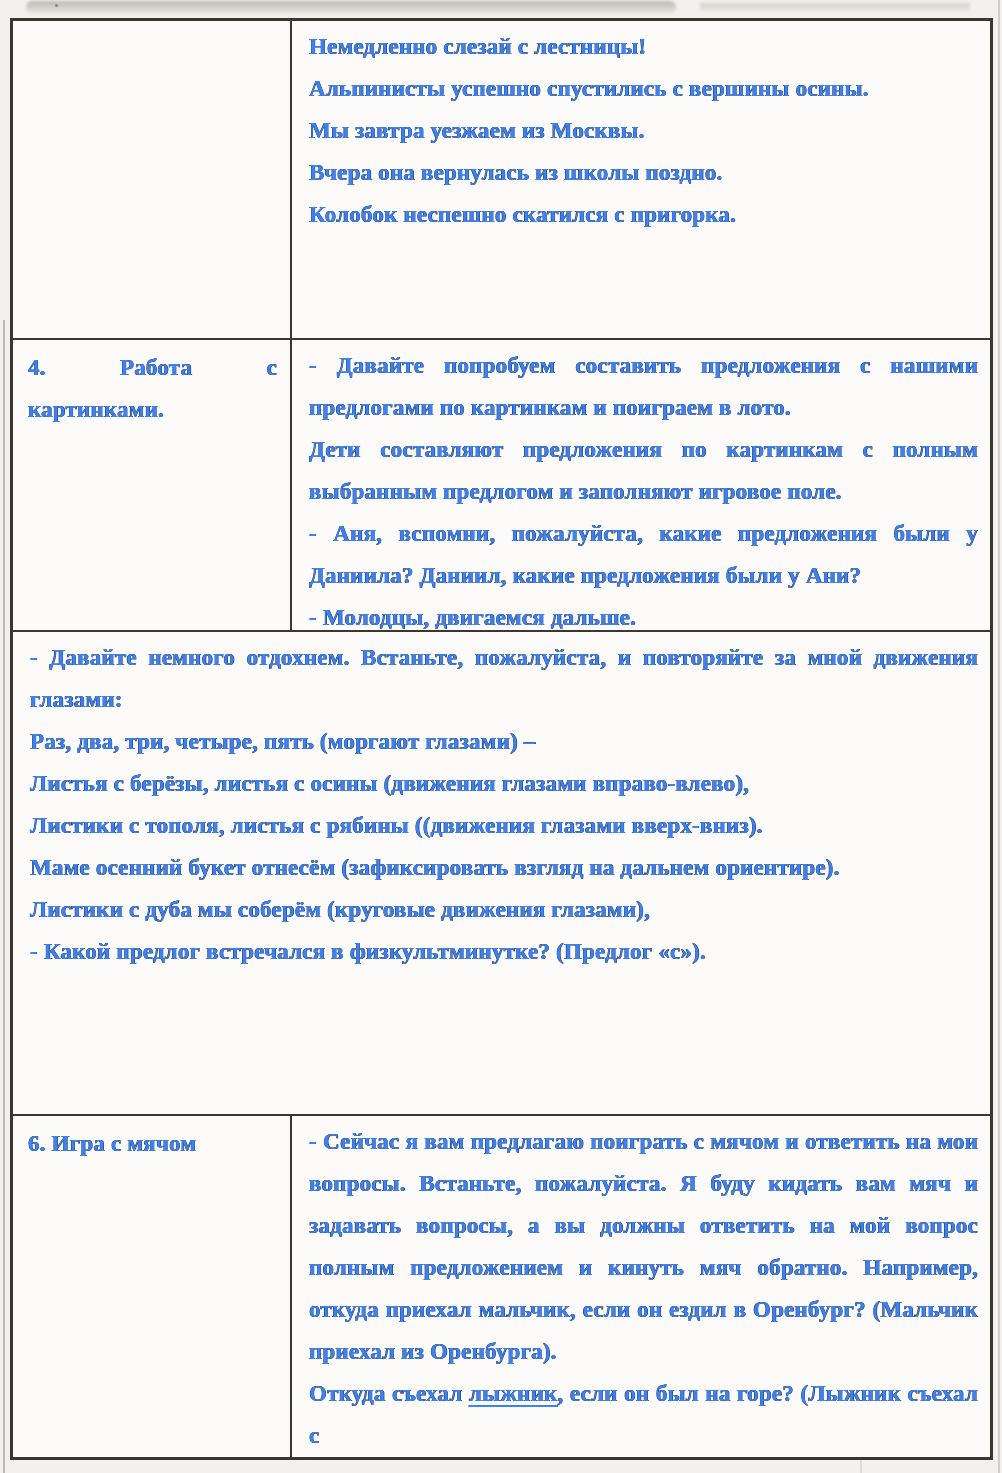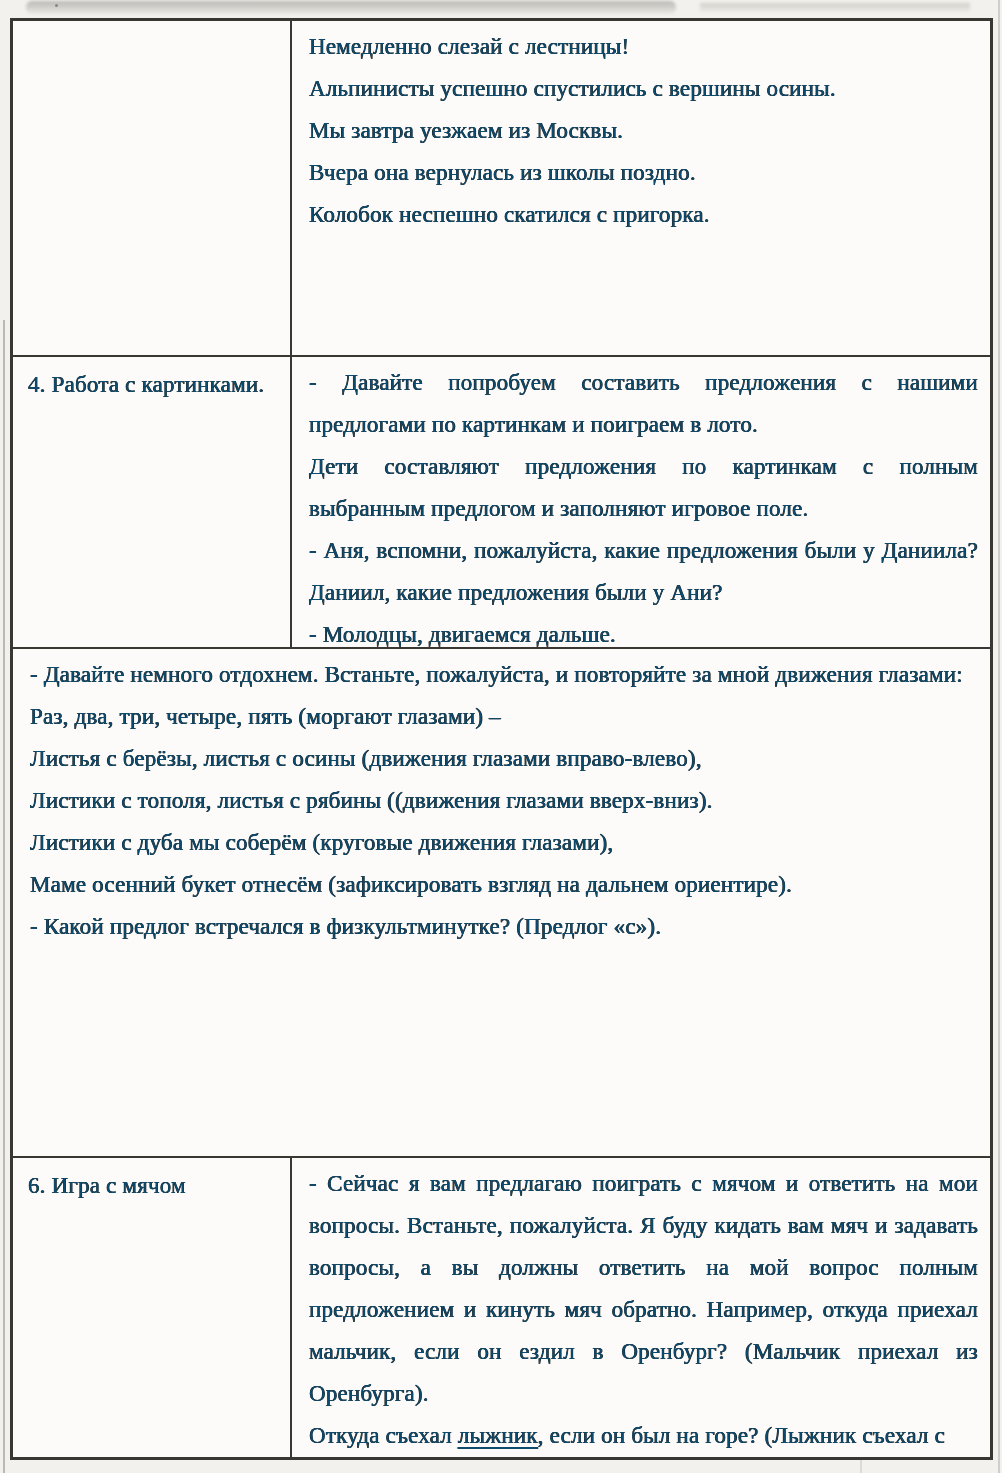--- a/index.html
+++ b/index.html
@@ -33,22 +33,22 @@
   .cell-right {
     flex:1;
     box-sizing:border-box;
     padding:5px 12px 0 17px;
     overflow:hidden;
   }
   .cell-left p, .cell-right p {
     margin:0;
     font-size:23px;
     line-height:42px;
-    font-weight:normal;
-    color:#0c4a6e;
+    font-weight:bold;
+    color:#3b82f6;
     text-align:justify;
     letter-spacing:0.2px;
     text-shadow:0.35px 0 0 #282521, -0.35px 0 0 #282521;
   }
   .u-word { text-decoration:underline; text-underline-offset:4px; }
   
   .top-smudge {
     position:absolute; left:26px; top:1px; width:650px; height:13px;
     background:linear-gradient(to bottom, rgba(116,114,108,0.45), rgba(150,148,142,0.08));
     filter:blur(1.6px);
@@ -124,22 +124,22 @@
       <p>- Молодцы, двигаемся дальше.</p>
     </div>
   </div>
 
   <div class="row row-3">
     <div class="cell-right">
       <p>- Давайте немного отдохнем. Встаньте, пожалуйста, и повторяйте за мной движения глазами:</p>
       <p>Раз, два, три, четыре, пять (моргают глазами) –</p>
       <p>Листья с берёзы, листья с осины (движения глазами вправо-влево),</p>
       <p>Листики с тополя, листья с рябины ((движения глазами вверх-вниз).</p>
+      <p>Маме осенний букет отнесём (зафиксировать взгляд на дальнем ориентире).</p>
       <p>Листики с дуба мы соберём (круговые движения глазами),</p>
-      <p>Маме осенний букет отнесём (зафиксировать взгляд на дальнем ориентире).</p>
       <p>- Какой предлог встречался в физкультминутке? (Предлог «с»).</p>
     </div>
   </div>
 
   <div class="row row-4">
     <div class="cell-left">
       <p>6. Игра с мячом</p>
     </div>
     <div class="cell-right">
       <p>- Сейчас я вам предлагаю поиграть с мячом и ответить на мои вопросы. Встаньте, пожалуйста. Я буду кидать вам мяч и задавать вопросы, а вы должны ответить на мой вопрос полным предложением и кинуть мяч обратно. Например, откуда приехал мальчик, если он ездил в Оренбург? (Мальчик приехал из Оренбурга).</p>

